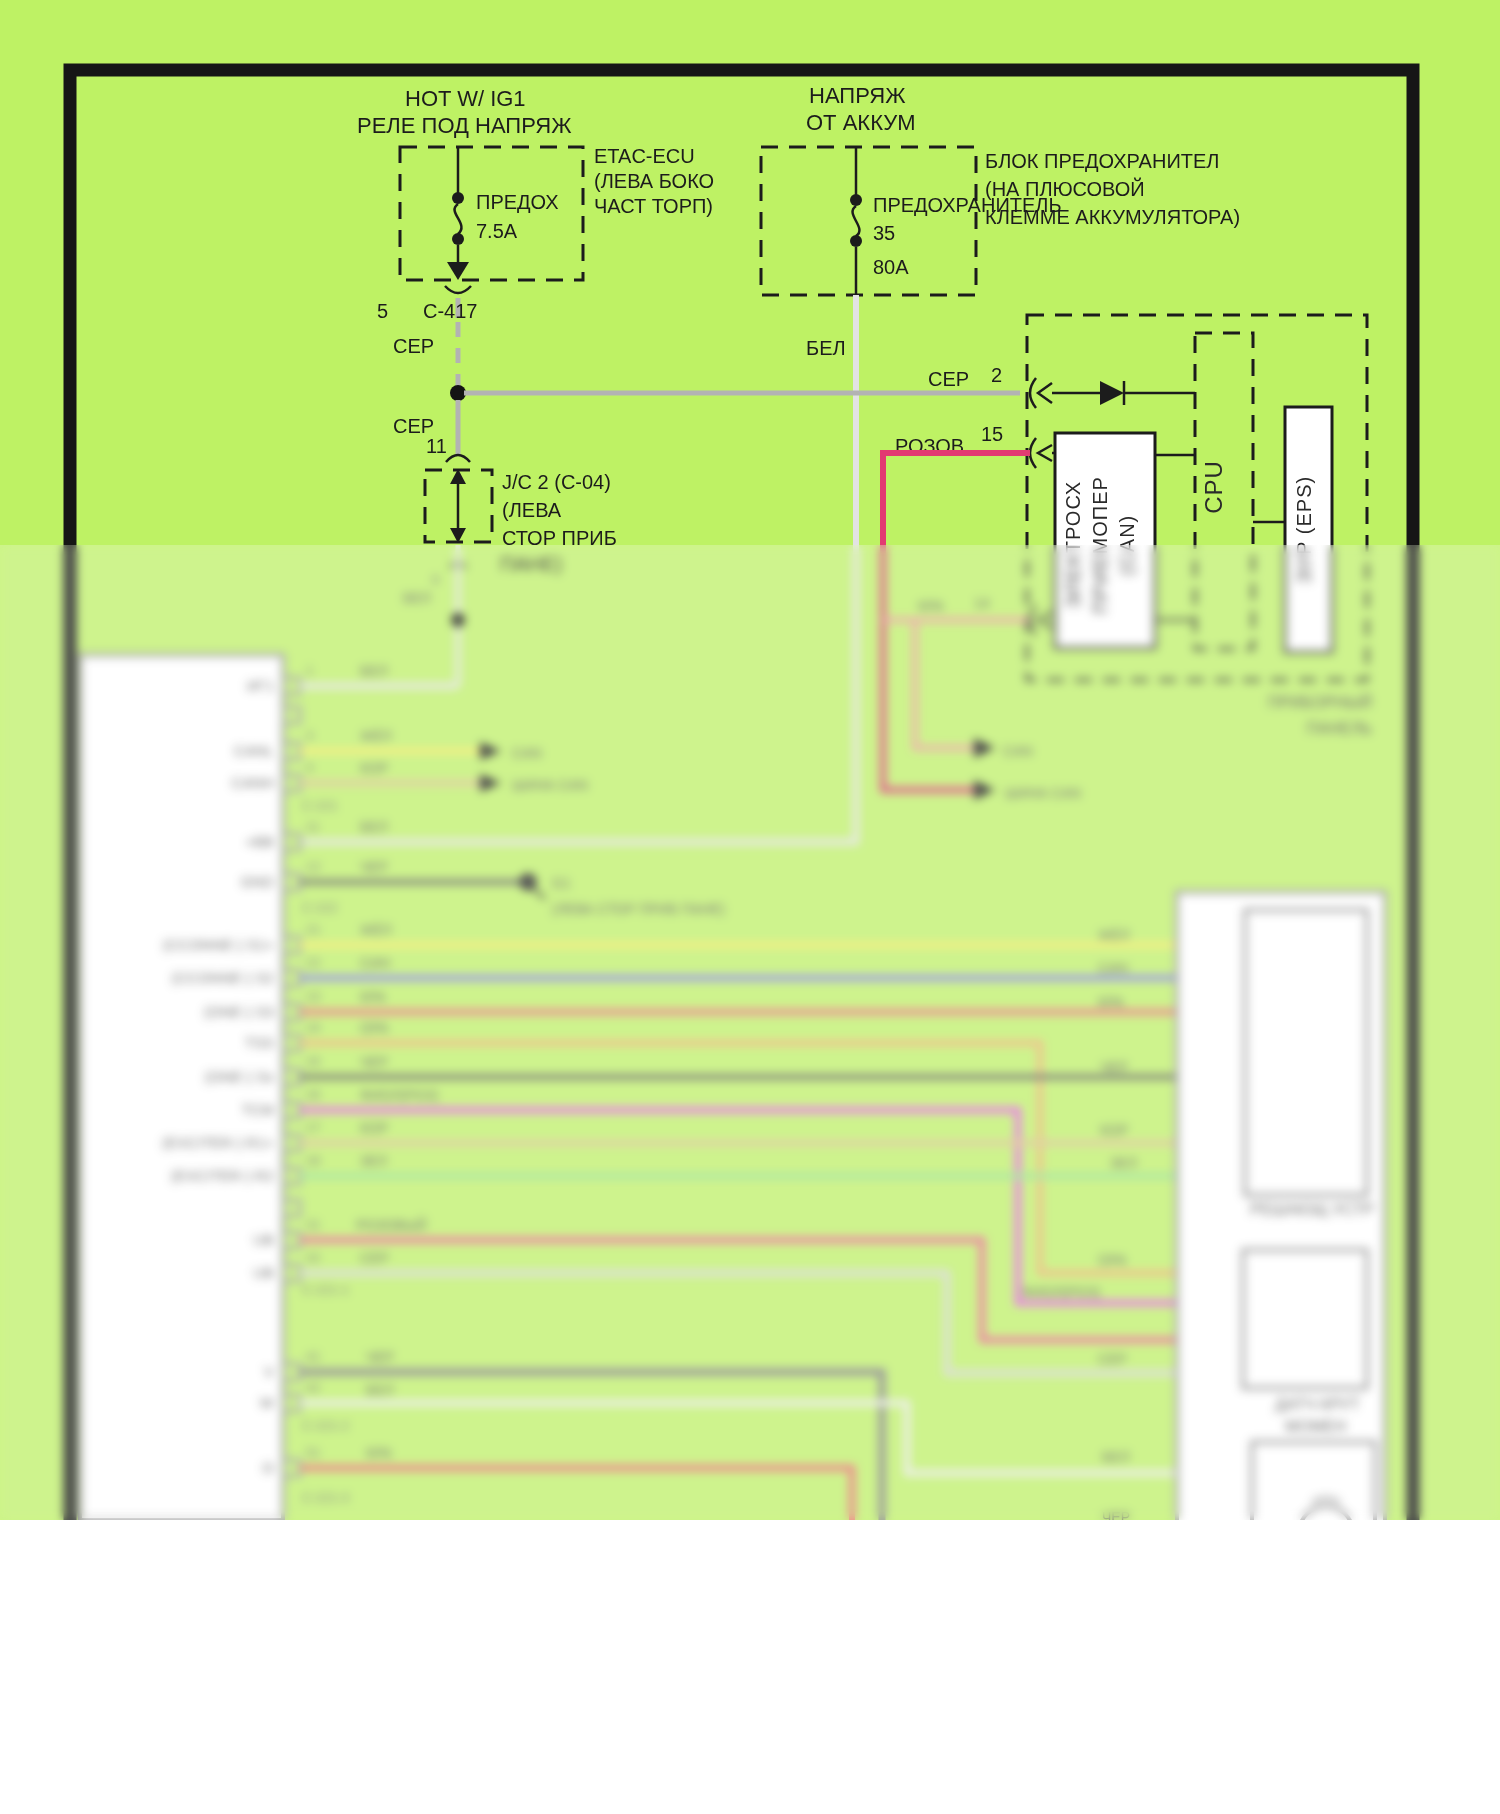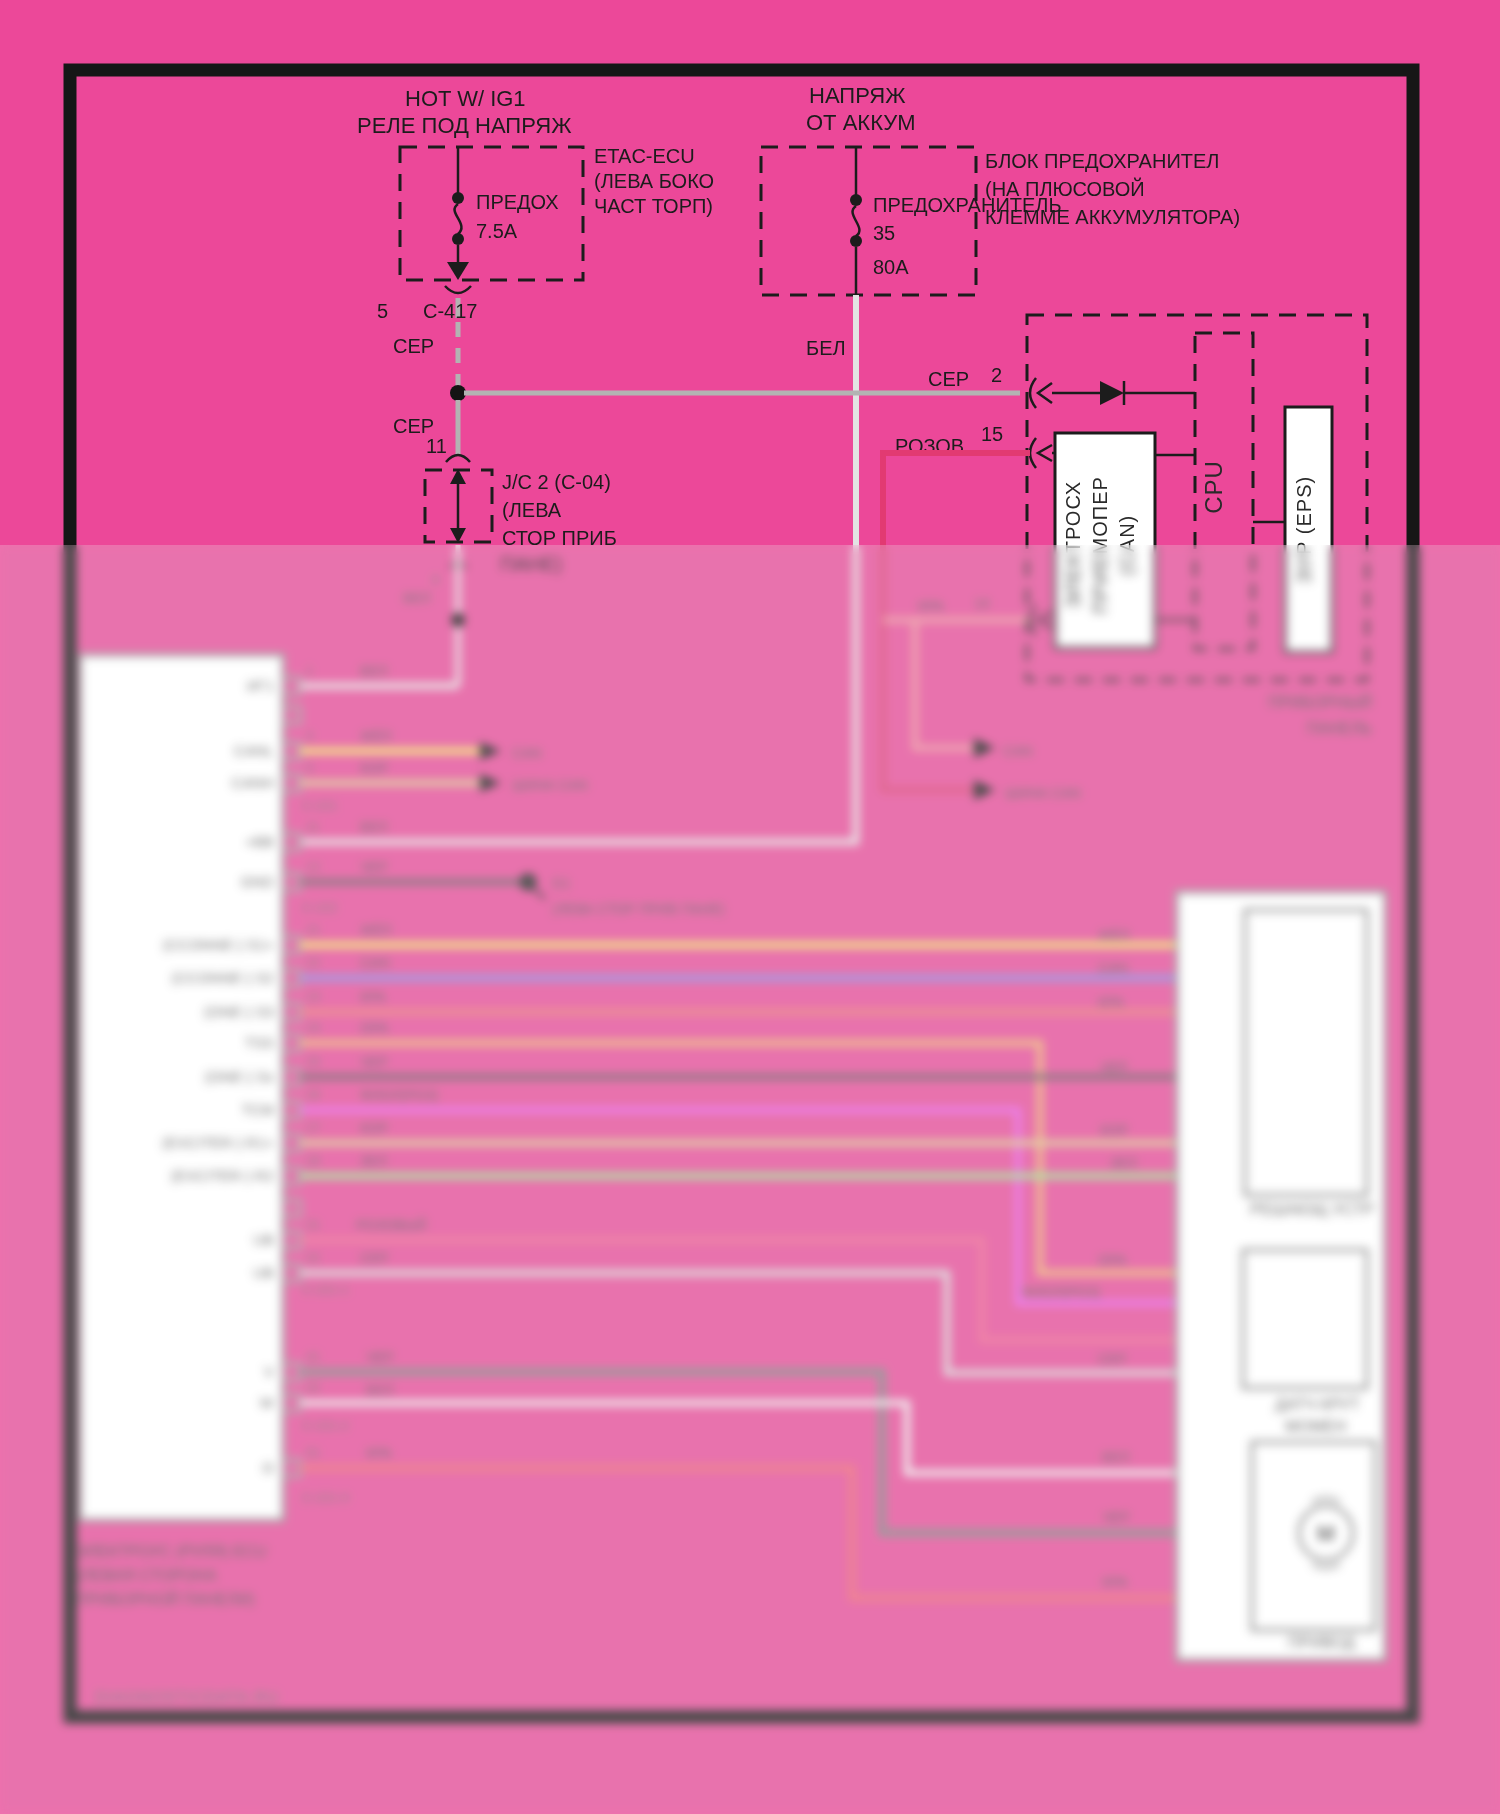--- a/index.html
+++ b/index.html
@@ -1,16 +1,16 @@
 <!DOCTYPE html>
 <html><head>
 <meta charset="utf-8">
 <style>
   html,body{margin:0;padding:0;background:#ffffff;}
-  .stage{position:relative;width:1500px;height:1814px;background:#ec4899;overflow:hidden;}
+  .stage{position:relative;width:1500px;height:1520px;background:#bef264;overflow:hidden;}
   svg{position:absolute;left:0;top:0;}
   svg text{font-family:"Liberation Sans","DejaVu Sans",sans-serif;fill:#1c1c1c;}
   .s22{font-size:22px;}
   .s20{font-size:20px;}
   .cap{font-size:16px;fill:#4f4f4f;}
   .lbl{font-size:14px;fill:#585858;}
   .pin{font-size:13px;fill:#6b6b6b;}
   .name{font-size:15px;fill:#565656;}
   .rot{font-size:20px;fill:#2a2a2a;letter-spacing:1px;}
   .wm{font-size:16px;fill:#6f6f6f;letter-spacing:1px;}

